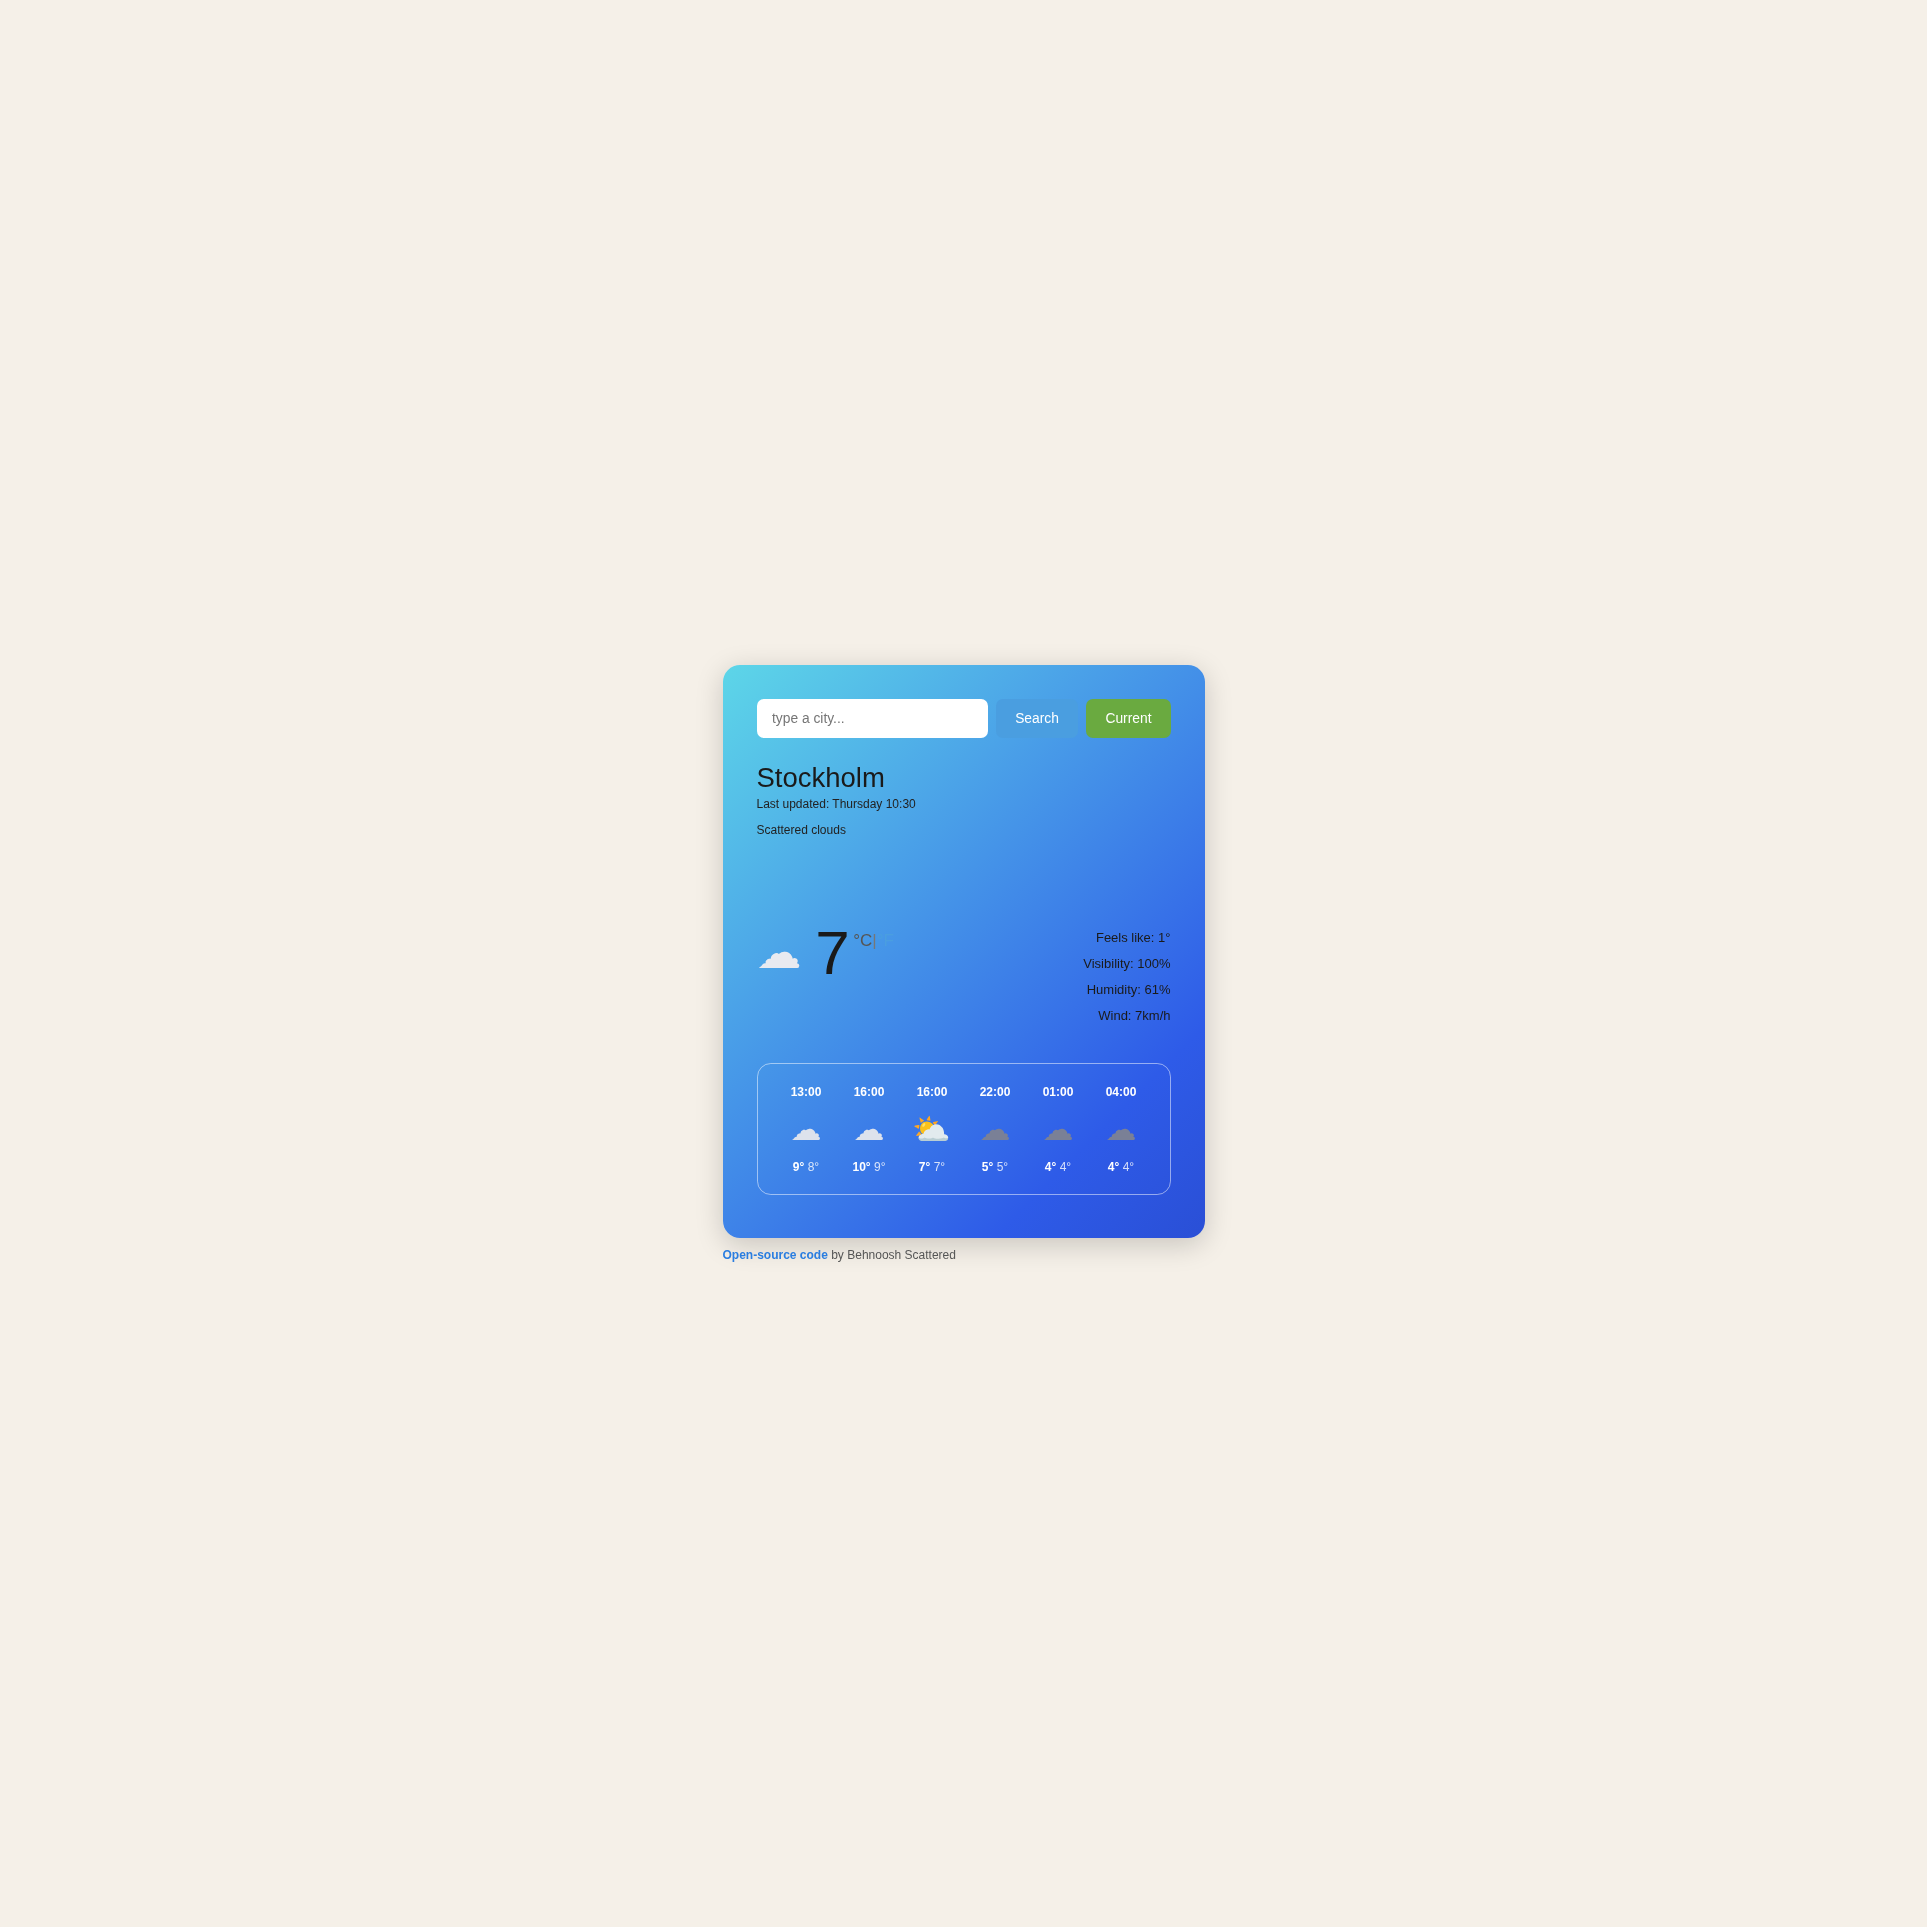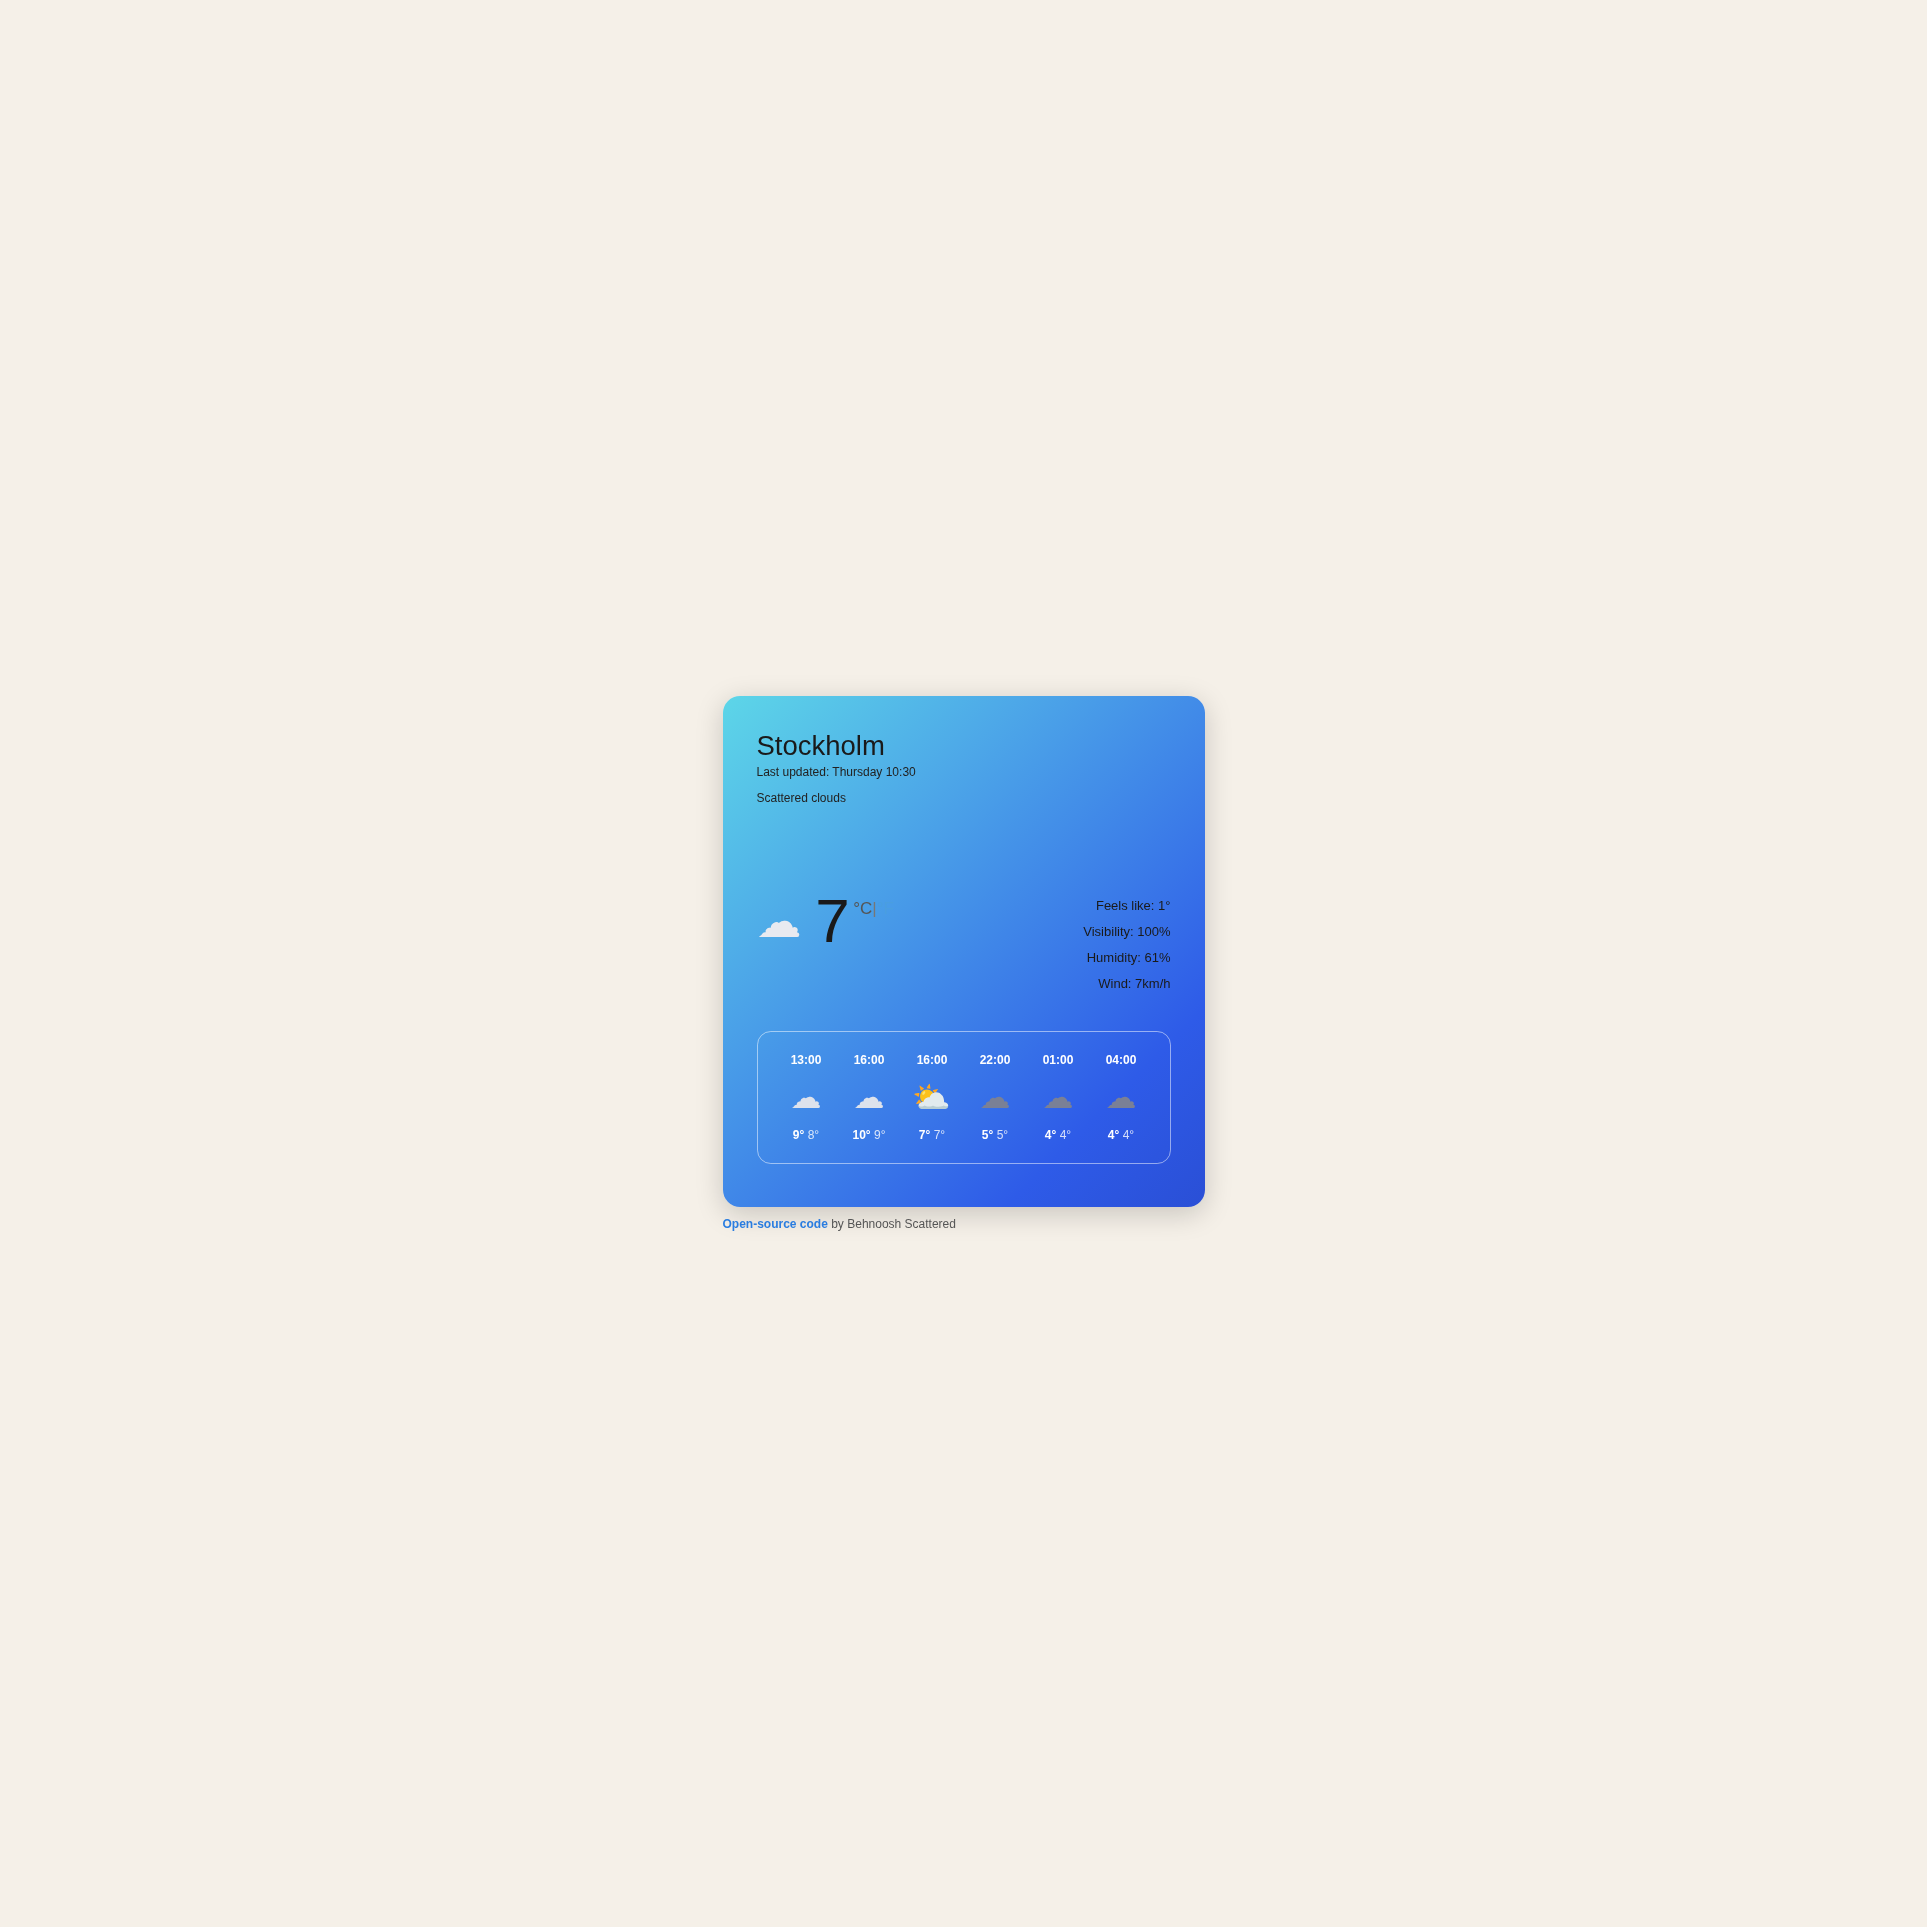--- a/index.html
+++ b/index.html
@@ -202,20 +202,25 @@
     .icon-cloud-white { color: #e8eaf0; }
 
   </style>
 </head>
 <body>
 
 <div class="app-wrapper">
 
   <div class="weather-card">
 
+    <div class="search-row">
+      <input class="city-input" type="text" placeholder="type a city..." style="">
+      <button class="search-btn">Search</button>
+      <button class="current-btn">Current</button>
+    </div>
 
     <div class="city-name">Stockholm</div>
     <div class="last-updated">Last updated: Thursday 10:30</div>
     <div class="description">Scattered clouds</div>
 
     <div class="main-weather">
       <div class="temp-section">
         <span class="cloud-icon-main icon-cloud-white">☁</span>
         <div class="temp-display">
           <span class="temp-number">7</span>

